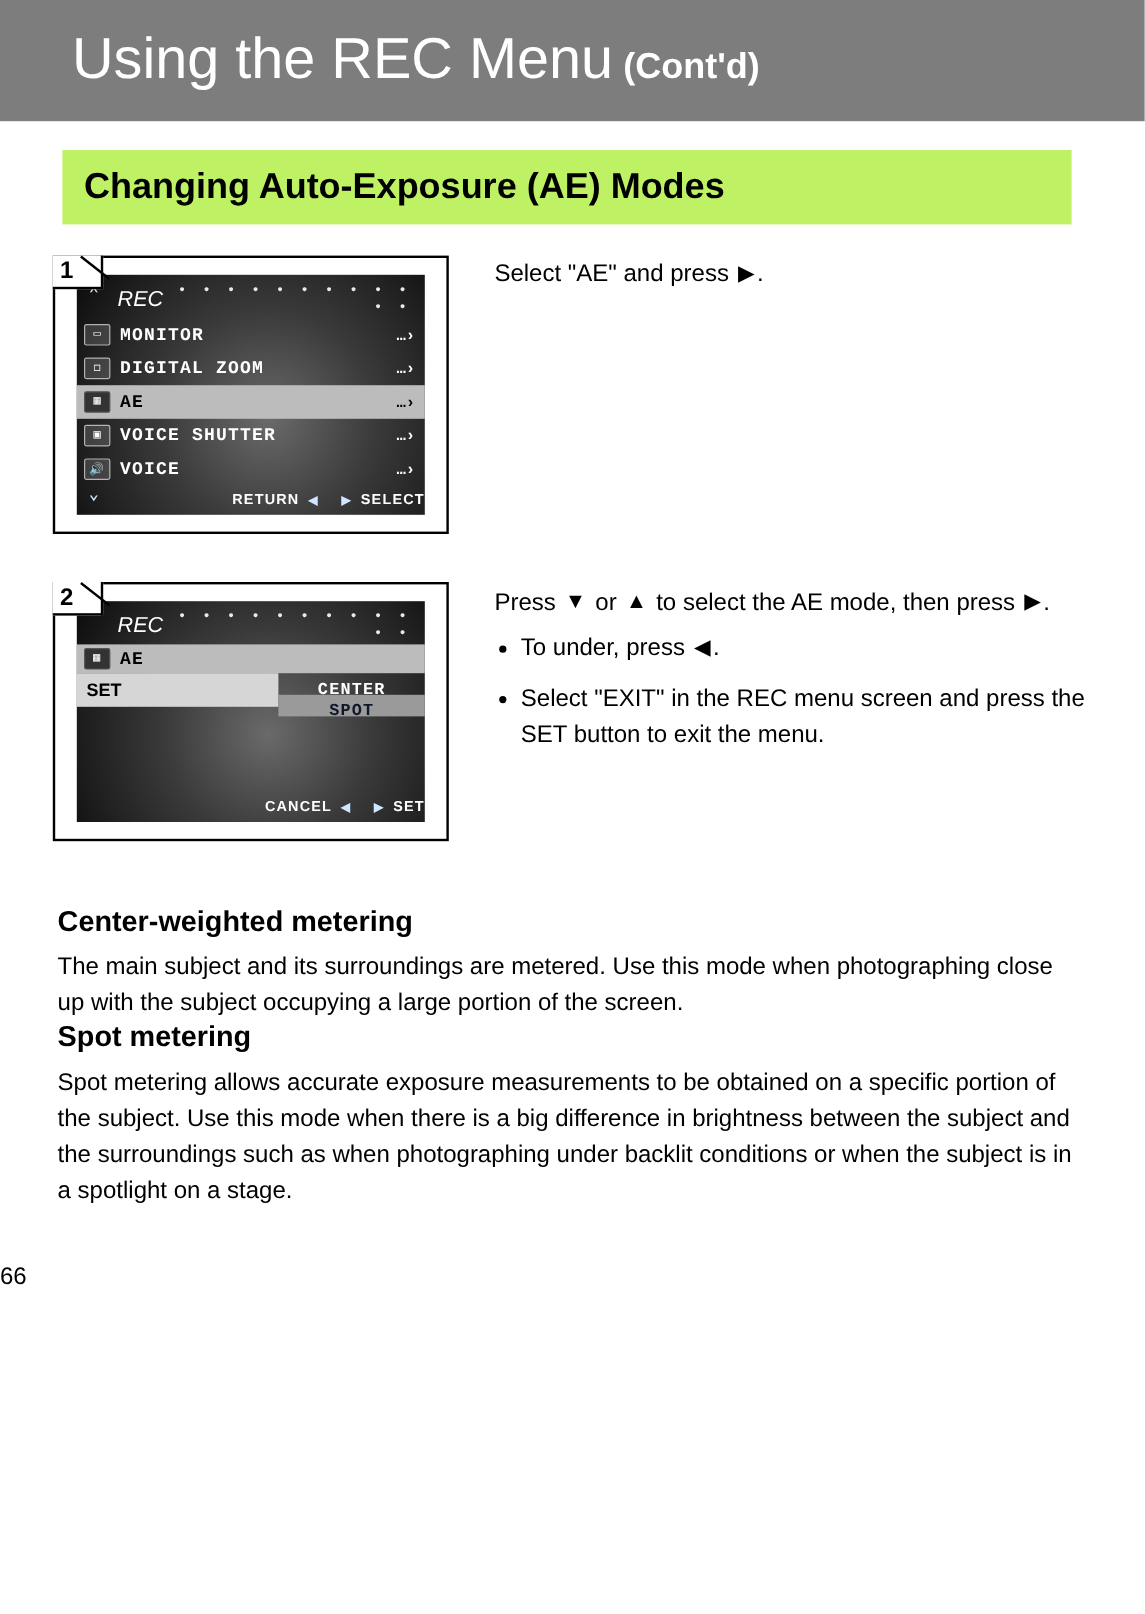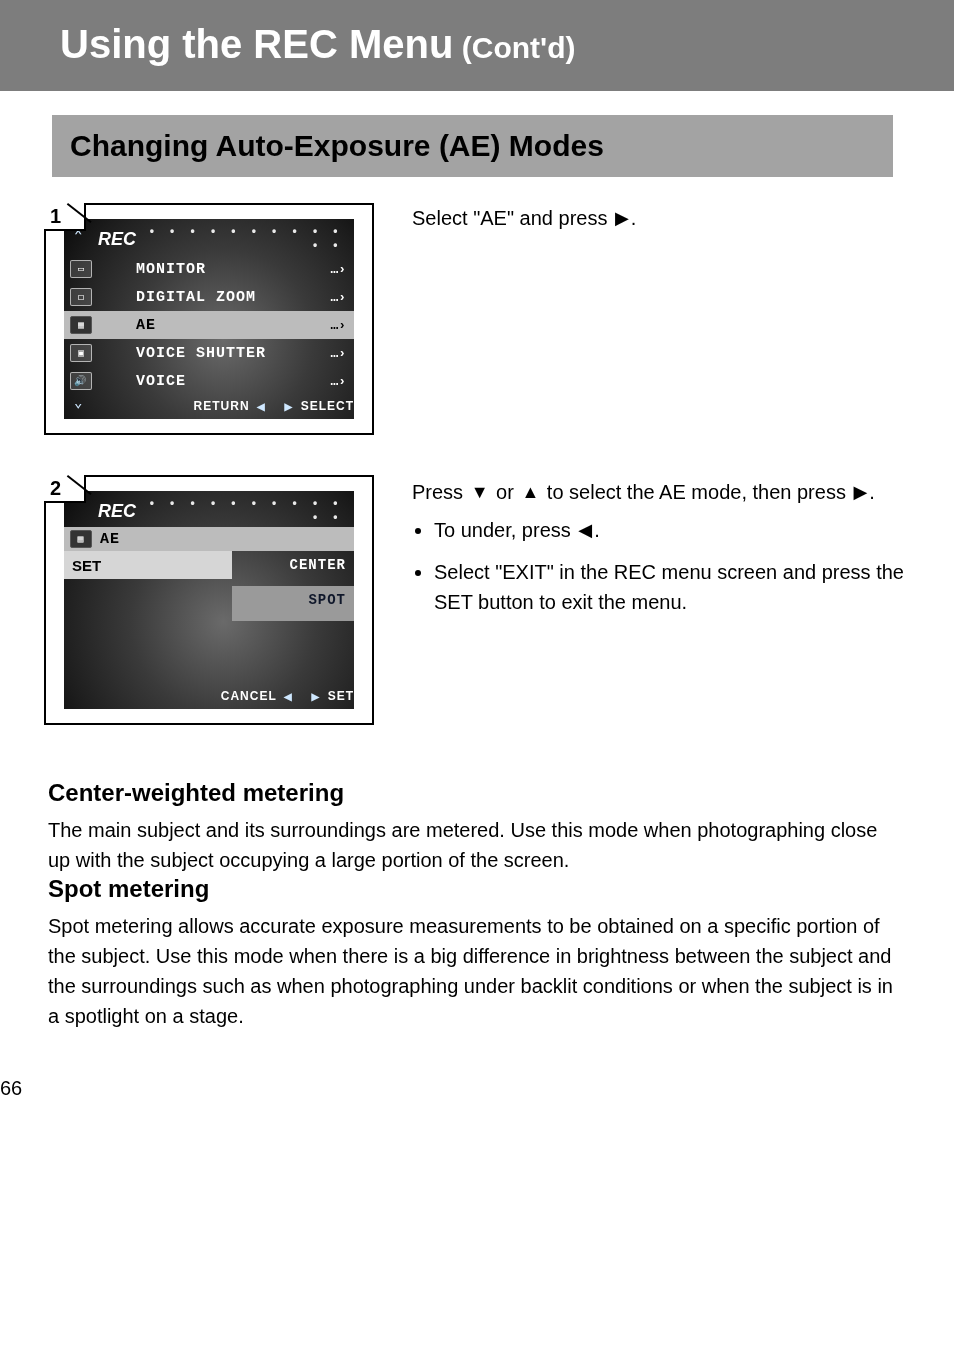--- a/index.html
+++ b/index.html
@@ -16,36 +16,36 @@
     position: relative;
   }
 
   
   .banner {
     background: #7d7d7d;
     color: #fff;
     padding: 22px 40px 24px 60px;
   }
   .banner .title-main {
-    font-size: 40px;
-    font-weight: 700;
+    font-size: 48px;
+    font-weight: 400;
     display: inline;
     text-align: center;
   }
   .banner .title-sub {
     font-size: 30px;
     font-weight: 700;
     display: inline;
     margin-left: 4px;
   }
 
   
   .section-head {
     margin: 24px 61px 0 52px;
-    background: #a3a3a3;
+    background: #bef264;
     padding: 14px 14px 14px 18px;
     font-size: 30px;
     font-weight: 700;
   }
 
   
   .intro {
     margin: 22px 60px 0 52px;
     font-size: 20px;
     line-height: 1.45;
@@ -106,21 +106,21 @@
     font-size: 15px;
     letter-spacing: 1px;
     position: relative;
   }
   .lcd .hdr {
     display: flex;
     align-items: center;
     padding: 6px 8px 2px 34px;
     font-family: Arial, sans-serif;
     font-style: italic;
-    font-weight: 700;
+    font-weight: 400;
     font-size: 18px;
     letter-spacing: 0;
   }
   .lcd .hdr .dots {
     flex: 1;
     text-align: right;
     font-style: normal;
     font-family: "Courier New", monospace;
     font-size: 12px;
     letter-spacing: 3px;
@@ -149,21 +149,21 @@
     margin-right: 8px;
     background: rgba(255,255,255,0.15);
     border: 1px solid rgba(255,255,255,0.6);
     border-radius: 2px;
     display: inline-flex;
     align-items: center;
     justify-content: center;
     font-size: 10px;
     letter-spacing: 0;
   }
-  .lcd .row .label { flex: 1; margin-left: 36px; }
+  .lcd .row .label { flex: 1; }
   .lcd .row .more {
     font-size: 13px;
     letter-spacing: 0;
   }
   .lcd .row.hi {
     background: #bcbcbc;
     color: #000;
   }
   .lcd .footer {
     text-align: right;
@@ -200,22 +200,22 @@
     letter-spacing: 0;
     height: 28px;
   }
   .lcd2 .opts .rightcol {
     width: 42%;
     display: flex;
     flex-direction: column;
   }
   .lcd2 .opts .opt {
     padding: 6px 8px;
-    height: 35px;
-    text-align: right;
+    height: 18px;
+    text-align: center;
     font-size: 14px;
   }
   .lcd2 .opts .opt.dim {
     background: #9a9a9a;
     color: #0f172a;
   }
   .lcd2 .spacer { height: 64px; }
 
   
   .step {

